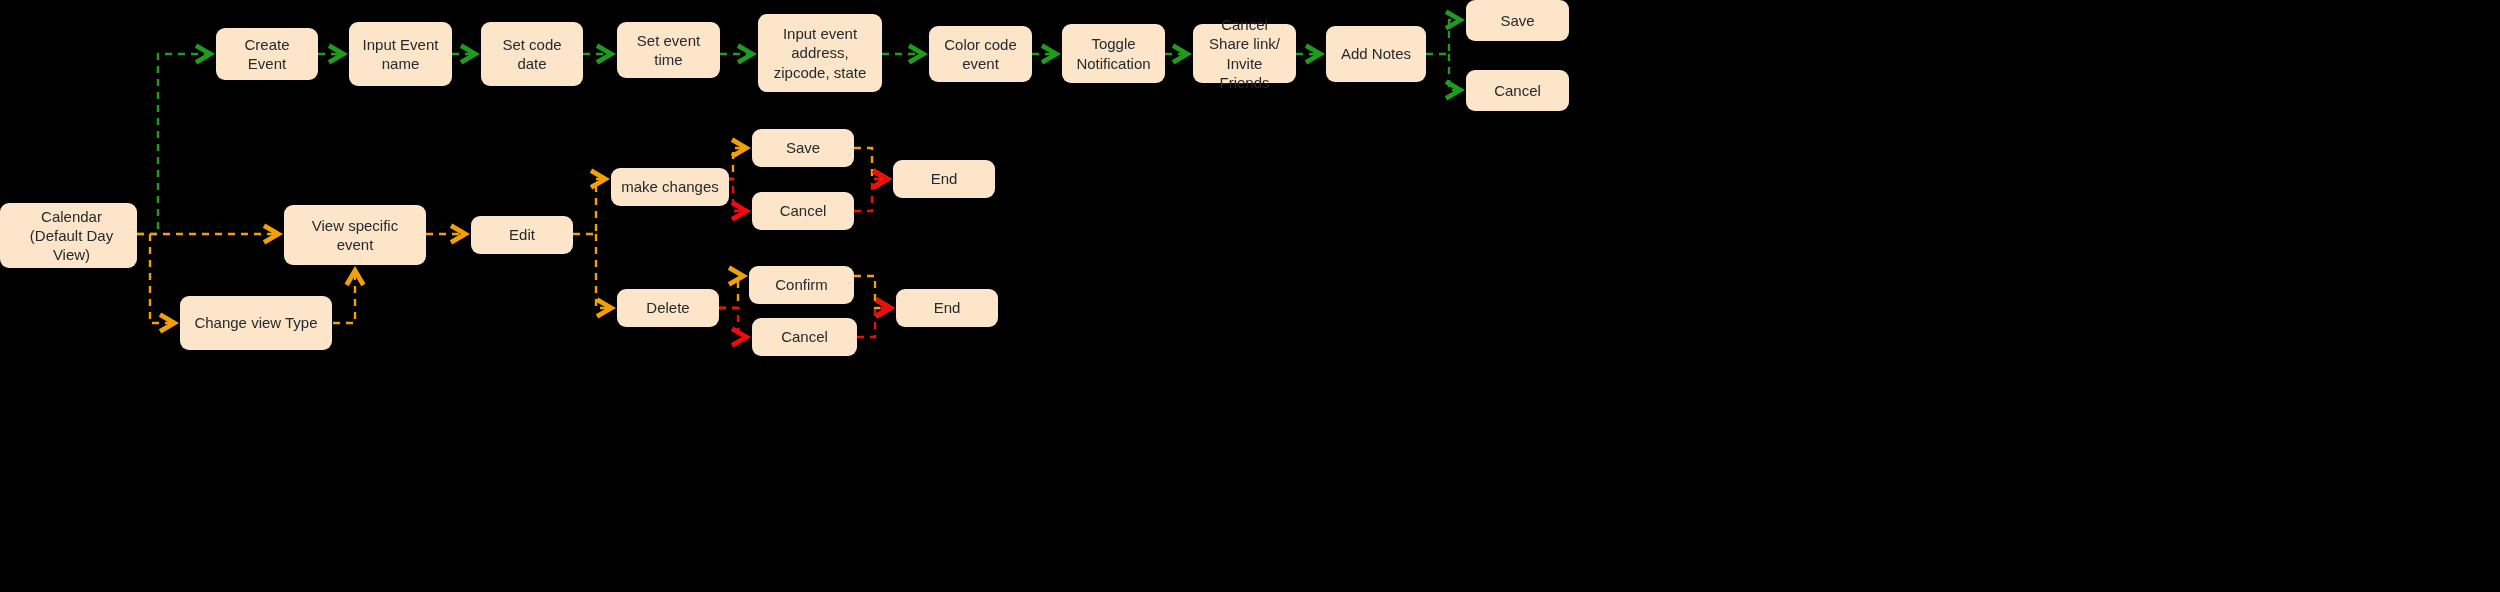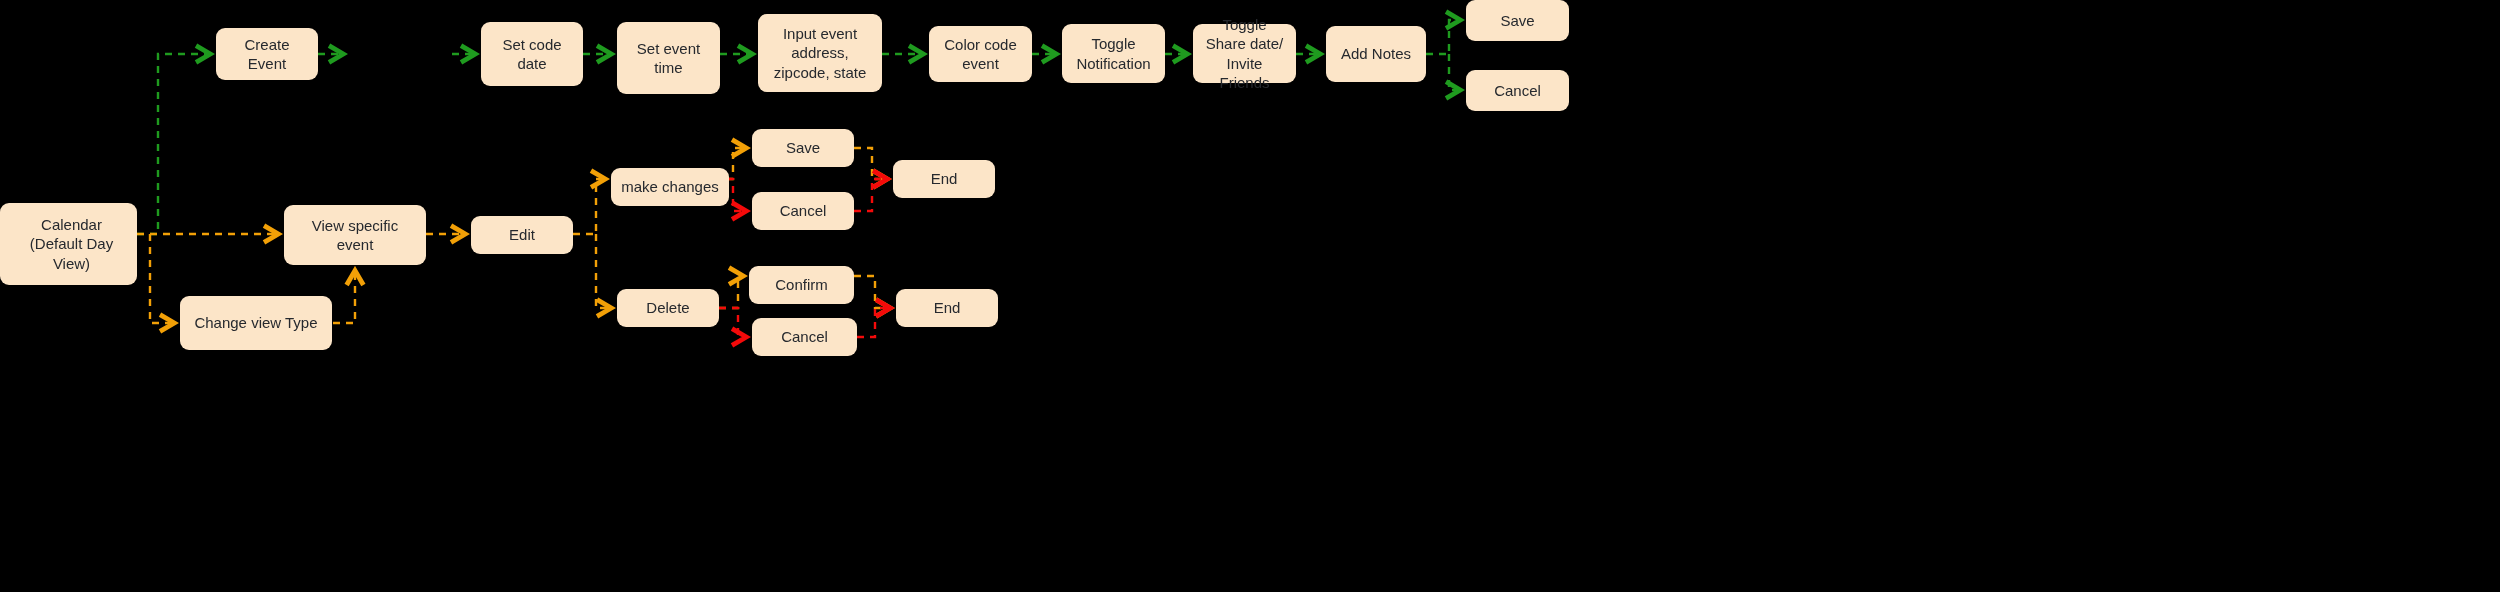--- a/index.html
+++ b/index.html
@@ -93,46 +93,49 @@
       <path d="M719,308 L738,308 L738,276 L741,276" stroke="#F2A007" marker-end="url(#ao)"></path>
 
       <path d="M719,308 L738,308 L738,337 L744,337" stroke="#F40A0A" marker-end="url(#ar)"></path>
 
       <path d="M854,276 L875,276 L875,308 L888,308" stroke="#F2A007" marker-end="url(#ao)"></path>
 
       <path d="M857,337 L875,337 L875,308 L888,308" stroke="#F40A0A" marker-end="url(#ar)"></path>
     </g>
   </svg>
 
-  <div class="node" style="left:0px;top:203px;width:137px;height:82px;padding-left:14px;">
+  <div class="node" style="left:0px;top:203px;width:137px;height:65px;padding-left:14px;">
     <span>Calendar (Default Day
 View)</span>
   </div>
   <div class="node" style="left:216px;top:28px;width:102px;height:52px;">
     <span>Create Event</span>
   </div>
+  <div class="node" style="left:349px;top:22px;width:103px;height:64px;">
+    <span>Input Event name</span>
+  </div>
   <div class="node" style="left:481px;top:22px;width:102px;height:64px;">
     <span>Set code date</span>
   </div>
-  <div class="node" style="left:617px;top:22px;width:103px;height:72px;">
+  <div class="node" style="left:617px;top:22px;width:103px;height:56px;">
     <span>Set event time</span>
   </div>
   <div class="node" style="left:758px;top:14px;width:124px;height:78px;">
     <span>Input event address,
 zipcode, state</span>
   </div>
   <div class="node" style="left:929px;top:26px;width:103px;height:56px;">
     <span>Color code event</span>
   </div>
   <div class="node" style="left:1062px;top:24px;width:103px;height:59px;border-radius:9px;">
     <span>Toggle
 Notification</span>
   </div>
   <div class="node" style="left:1193px;top:24px;width:103px;height:59px;">
-    <span>Toggle Share date/
+    <span>Cancel Share link/
 Invite Friends</span>
   </div>
   <div class="node" style="left:1326px;top:26px;width:100px;height:56px;">
     <span>Add Notes</span>
   </div>
   <div class="node" style="left:1466px;top:0px;width:103px;height:41px;">
     <span>Save</span>
   </div>
   <div class="node" style="left:1466px;top:70px;width:103px;height:41px;">
     <span>Cancel</span>

